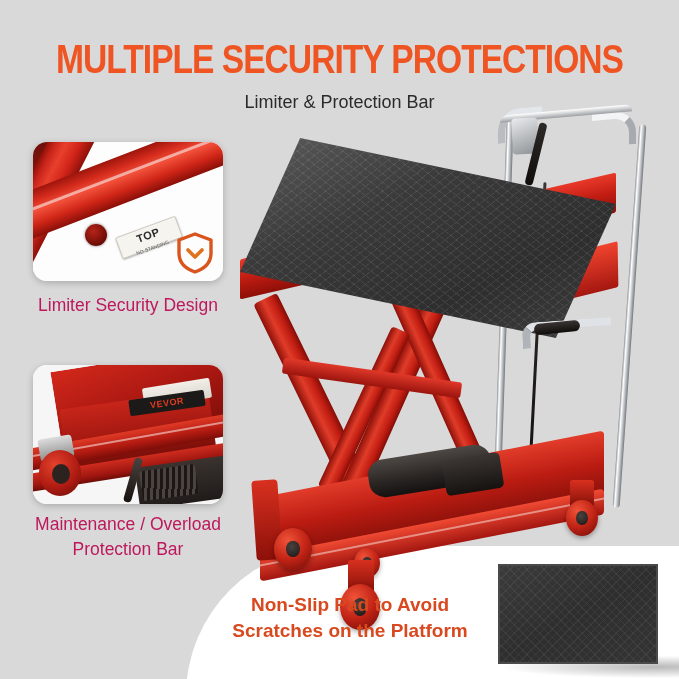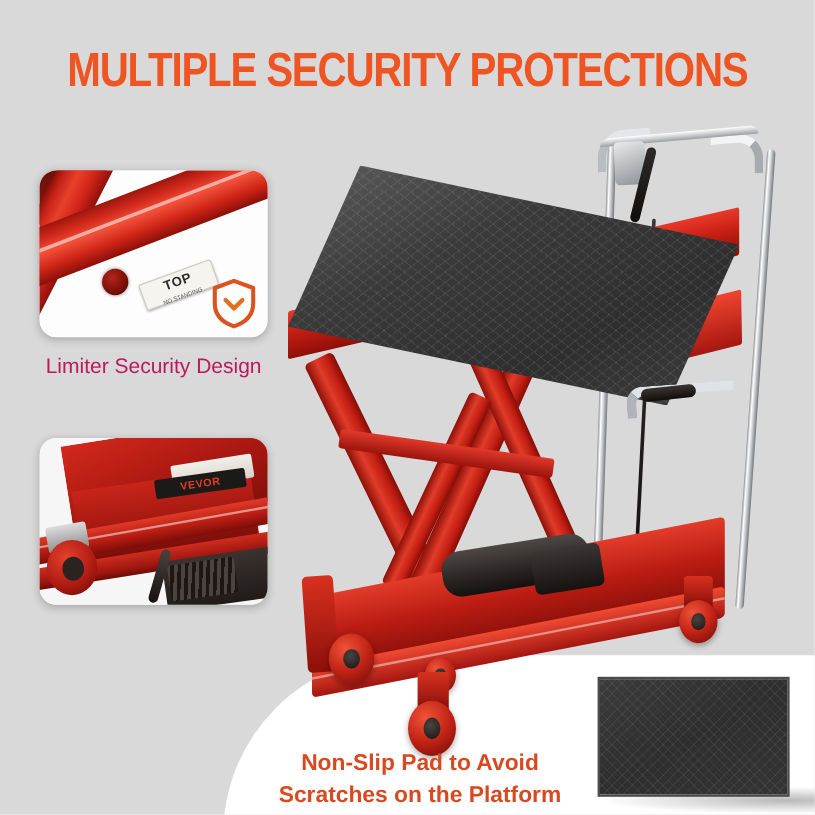--- a/index.html
+++ b/index.html
@@ -376,37 +376,38 @@
     border: 2px solid #4a4a4a;
   }
   .pad-swatch::after {
     content:""; position:absolute; inset:0;
     background-image:
       repeating-linear-gradient(45deg, rgba(255,255,255,.05) 0 1px, transparent 1px 6px),
       repeating-linear-gradient(-45deg, rgba(255,255,255,.05) 0 1px, transparent 1px 6px);
   }
 
   .pad-caption {
-    position:absolute; left:210px; top:624px;
+    position:absolute; left:210px; top:592px;
     width: 280px;
     text-align:center;
     font-size: 19px;
     line-height: 26px;
     font-weight: bold;
     color: #d9491f;
   }
 </style>
 </head>
 <body>
 
 <div id="page">
 
   <div class="white-panel"></div>
 
   <div class="headline">MULTIPLE SECURITY PROTECTIONS</div>
+  <div class="subhead">Limiter &amp; Protection Bar</div>
 
   <div class="callout callout-1">
     <div class="c1-bg"></div>
     <div class="c1-darkcorner"></div>
     <div class="c1-arm-a"></div>
     <div class="c1-arm-b"></div>
     <div class="c1-pivot"></div>
     <div class="c1-tag">
       <span>TOP</span>
       <small>NO STANDING</small>
@@ -424,20 +425,21 @@
     <div class="c2-shroud"></div>
     <div class="c2-label"></div>
     <div class="c2-brand">VEVOR</div>
     <div class="c2-bar"></div>
     <div class="c2-rail"></div>
     <div class="c2-bracket"></div>
     <div class="c2-caster"></div>
     <div class="c2-hose"></div>
     <div class="c2-lever"></div>
   </div>
+  <div class="callout-caption caption-2">Maintenance / Overload Protection Bar</div>
 
   <div class="product">
     <div class="prod-shadow"></div>
 
     <div class="handle-left handle-arm"></div>
     <div class="handle-right handle-arm"></div>
     <div class="handle-curve-l"></div>
     <div class="handle-curve-r"></div>
     <div class="handle-top"></div>
     <div class="brake-mount"></div>

